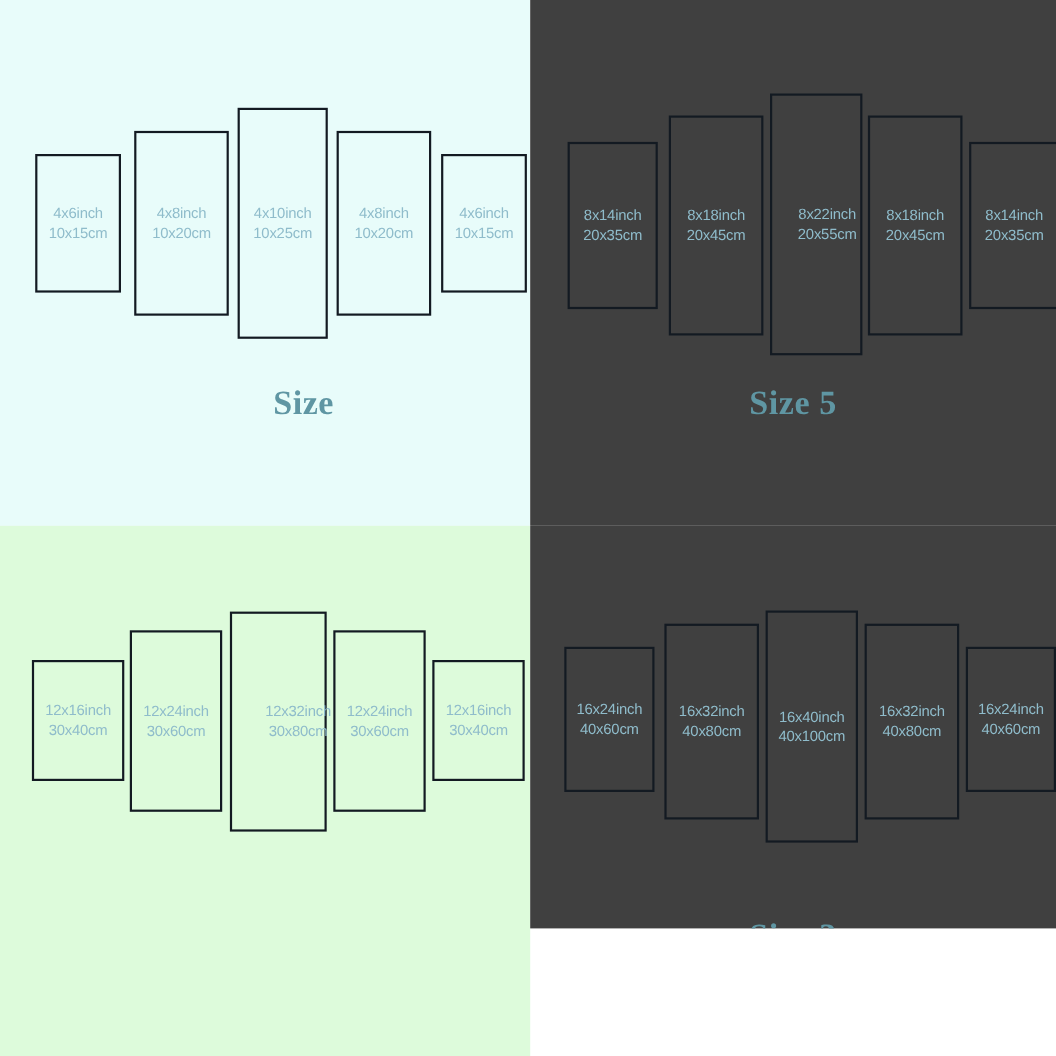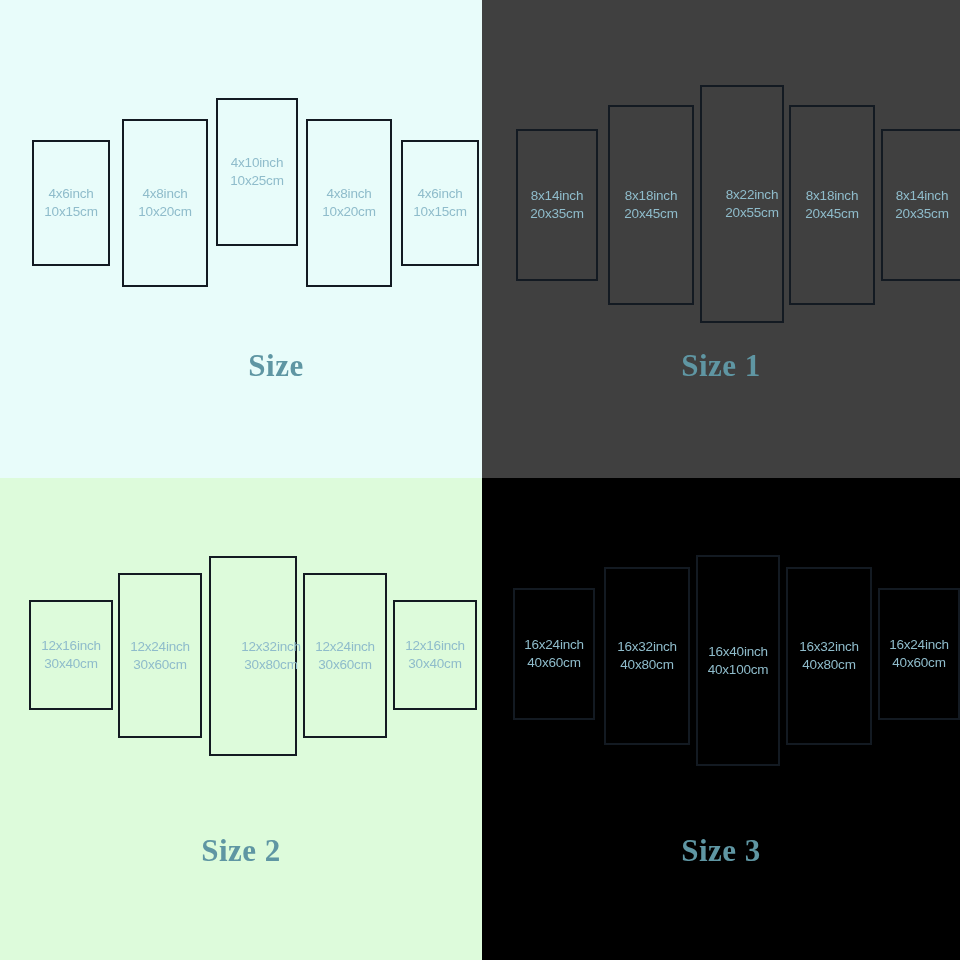--- a/index.html
+++ b/index.html
@@ -60,21 +60,21 @@
   <div class="quadrant" style="left:0px;top:0px;width:482px;height:478px;background:#e8fcfa;">
     <div class="panels">
       <div class="panel" style="left:16px;top:140px;width:78px;height:126px;">
         <div class="panel-line">4x6inch</div>
         <div class="panel-line">10x15cm</div>
       </div>
       <div class="panel" style="left:106px;top:119px;width:86px;height:168px;">
         <div class="panel-line">4x8inch</div>
         <div class="panel-line">10x20cm</div>
       </div>
-      <div class="panel" style="left:200px;top:98px;width:82px;height:148px;">
+      <div class="panel" style="left:200px;top:98px;width:82px;height:210px;">
         <div class="panel-line">4x10inch</div>
         <div class="panel-line">10x25cm</div>
       </div>
       <div class="panel" style="left:290px;top:119px;width:86px;height:168px;">
         <div class="panel-line">4x8inch</div>
         <div class="panel-line">10x20cm</div>
       </div>
       <div class="panel" style="left:385px;top:140px;width:78px;height:126px;">
         <div class="panel-line">4x6inch</div>
         <div class="panel-line">10x15cm</div>
@@ -99,21 +99,21 @@
       </div>
       <div class="panel" style="left:291px;top:105px;width:86px;height:200px;">
         <div class="panel-line">8x18inch</div>
         <div class="panel-line">20x45cm</div>
       </div>
       <div class="panel" style="left:383px;top:129px;width:82px;height:152px;">
         <div class="panel-line">8x14inch</div>
         <div class="panel-line">20x35cm</div>
       </div>
     </div>
-    <div class="q-title" style="top:348px;">Size 1</div>
+    <div class="q-title" style="top:348px;">Size 5</div>
   </div>
 
   <div class="quadrant" style="left:0px;top:478px;width:482px;height:482px;background:#ddfbdb;text-decoration:underline;">
     <div class="panels">
       <div class="panel" style="left:13px;top:122px;width:84px;height:110px;">
         <div class="panel-line">12x16inch</div>
         <div class="panel-line">30x40cm</div>
       </div>
       <div class="panel" style="left:102px;top:95px;width:84px;height:165px;">
         <div class="panel-line">12x24inch</div>
@@ -125,24 +125,23 @@
       </div>
       <div class="panel" style="left:287px;top:95px;width:84px;height:165px;">
         <div class="panel-line">12x24inch</div>
         <div class="panel-line">30x60cm</div>
       </div>
       <div class="panel" style="left:377px;top:122px;width:84px;height:110px;">
         <div class="panel-line">12x16inch</div>
         <div class="panel-line">30x40cm</div>
       </div>
     </div>
-    <div class="q-title" style="top:355px;">Size 2</div>
   </div>
 
-  <div class="quadrant" style="left:482px;top:478px;width:478px;height:482px;background:#000000;">
+  <div class="quadrant" style="left:482px;top:478px;width:478px;height:366px;background:#404040;">
     <div class="panels">
       <div class="panel" style="left:15px;top:110px;width:82px;height:132px;">
         <div class="panel-line">16x24inch</div>
         <div class="panel-line">40x60cm</div>
       </div>
       <div class="panel" style="left:106px;top:89px;width:86px;height:178px;">
         <div class="panel-line">16x32inch</div>
         <div class="panel-line">40x80cm</div>
       </div>
       <div class="panel" style="left:198px;top:77px;width:84px;height:211px;">

